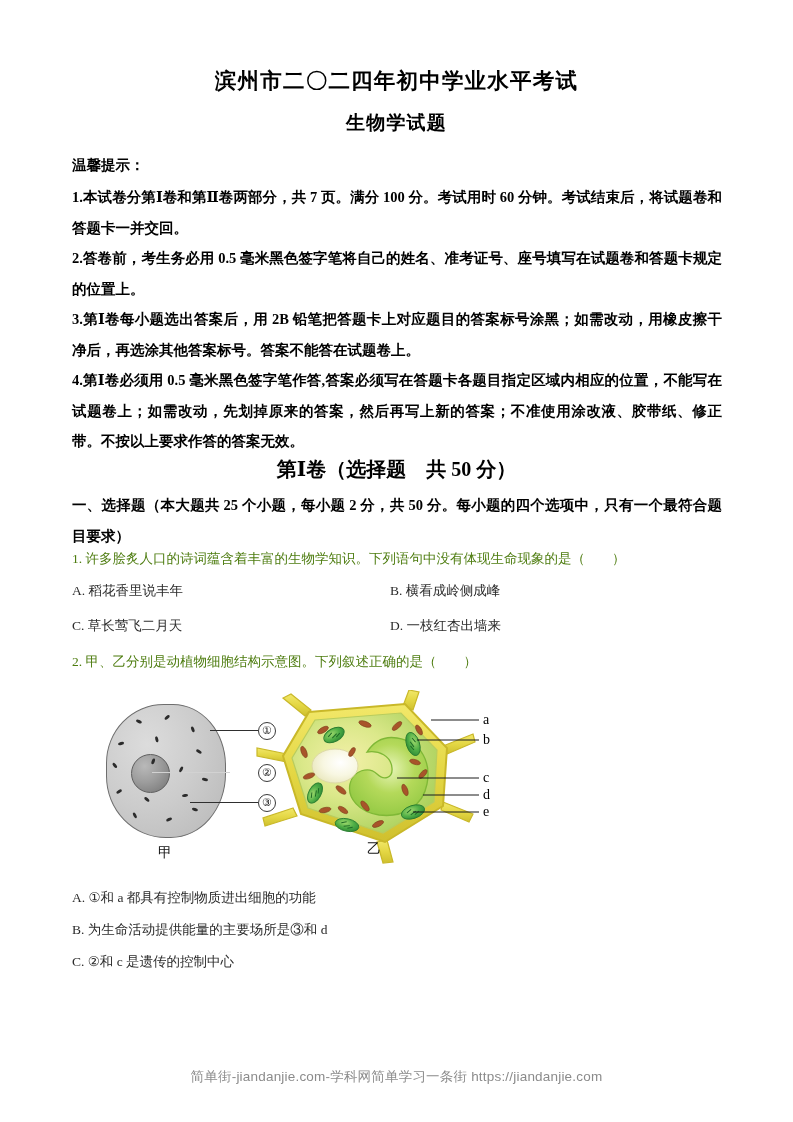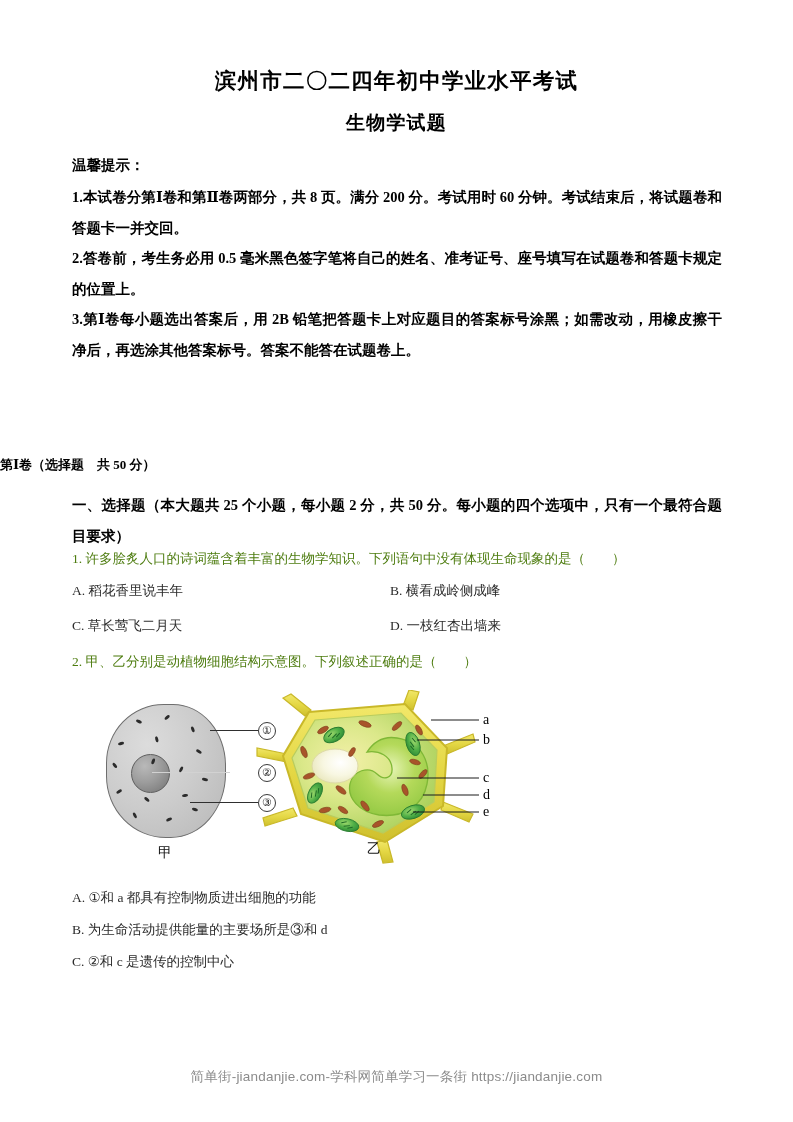--- a/index.html
+++ b/index.html
@@ -68,21 +68,22 @@
     margin: 0;
     text-align: justify;
     text-justify: inter-character;
   }
 
   
   .vol-header {
     position: absolute;
     left: 0; right: 0;
     top: 456px;
-    font-size: 13px;
+    text-align: center;
+    font-size: 20px;
     font-weight: bold;
   }
 
   
   .sec-title {
     position: absolute;
     left: 72px;
     top: 490px;
     width: 650px;
     font-size: 14.5px;
@@ -198,23 +199,24 @@
 </head>
 <body>
 
 <div class="page">
 
   <h1 class="title-main">滨州市二〇二四年初中学业水平考试</h1>
   <h2 class="title-sub">生物学试题</h2>
 
   <div class="notice">
     <p class="notice-head">温馨提示：</p>
-    <p class="notice-item">1.本试卷分第Ⅰ卷和第Ⅱ卷两部分，共 8 页。满分 200 分。考试用时 60 分钟。考试结束后，将试题卷和答题卡一并交回。</p>
+    <p class="notice-item">1.本试卷分第Ⅰ卷和第Ⅱ卷两部分，共 7 页。满分 100 分。考试用时 60 分钟。考试结束后，将试题卷和答题卡一并交回。</p>
     <p class="notice-item">2.答卷前，考生务必用 0.5 毫米黑色签字笔将自己的姓名、准考证号、座号填写在试题卷和答题卡规定的位置上。</p>
     <p class="notice-item">3.第Ⅰ卷每小题选出答案后，用 2B 铅笔把答题卡上对应题目的答案标号涂黑；如需改动，用橡皮擦干净后，再选涂其他答案标号。答案不能答在试题卷上。</p>
+    <p class="notice-item">4.第Ⅰ卷必须用 0.5 毫米黑色签字笔作答,答案必须写在答题卡各题目指定区域内相应的位置，不能写在试题卷上；如需改动，先划掉原来的答案，然后再写上新的答案；不准使用涂改液、胶带纸、修正带。不按以上要求作答的答案无效。</p>
   </div>
 
   <div class="vol-header">第Ⅰ卷（选择题　共 50 分）</div>
 
   <div class="sec-title">一、选择题（本大题共 25 个小题，每小题 2 分，共 50 分。每小题的四个选项中，只有一个最符合题目要求）</div>
 
   <div class="q" style="top:548px;">1. 许多脍炙人口的诗词蕴含着丰富的生物学知识。下列语句中没有体现生命现象的是（　　）</div>
   <div class="opt-row" style="top:582px;">
     <span class="opt-col-a">A.  稻花香里说丰年</span>
     <span class="opt-col-b">B.  横看成岭侧成峰</span>

